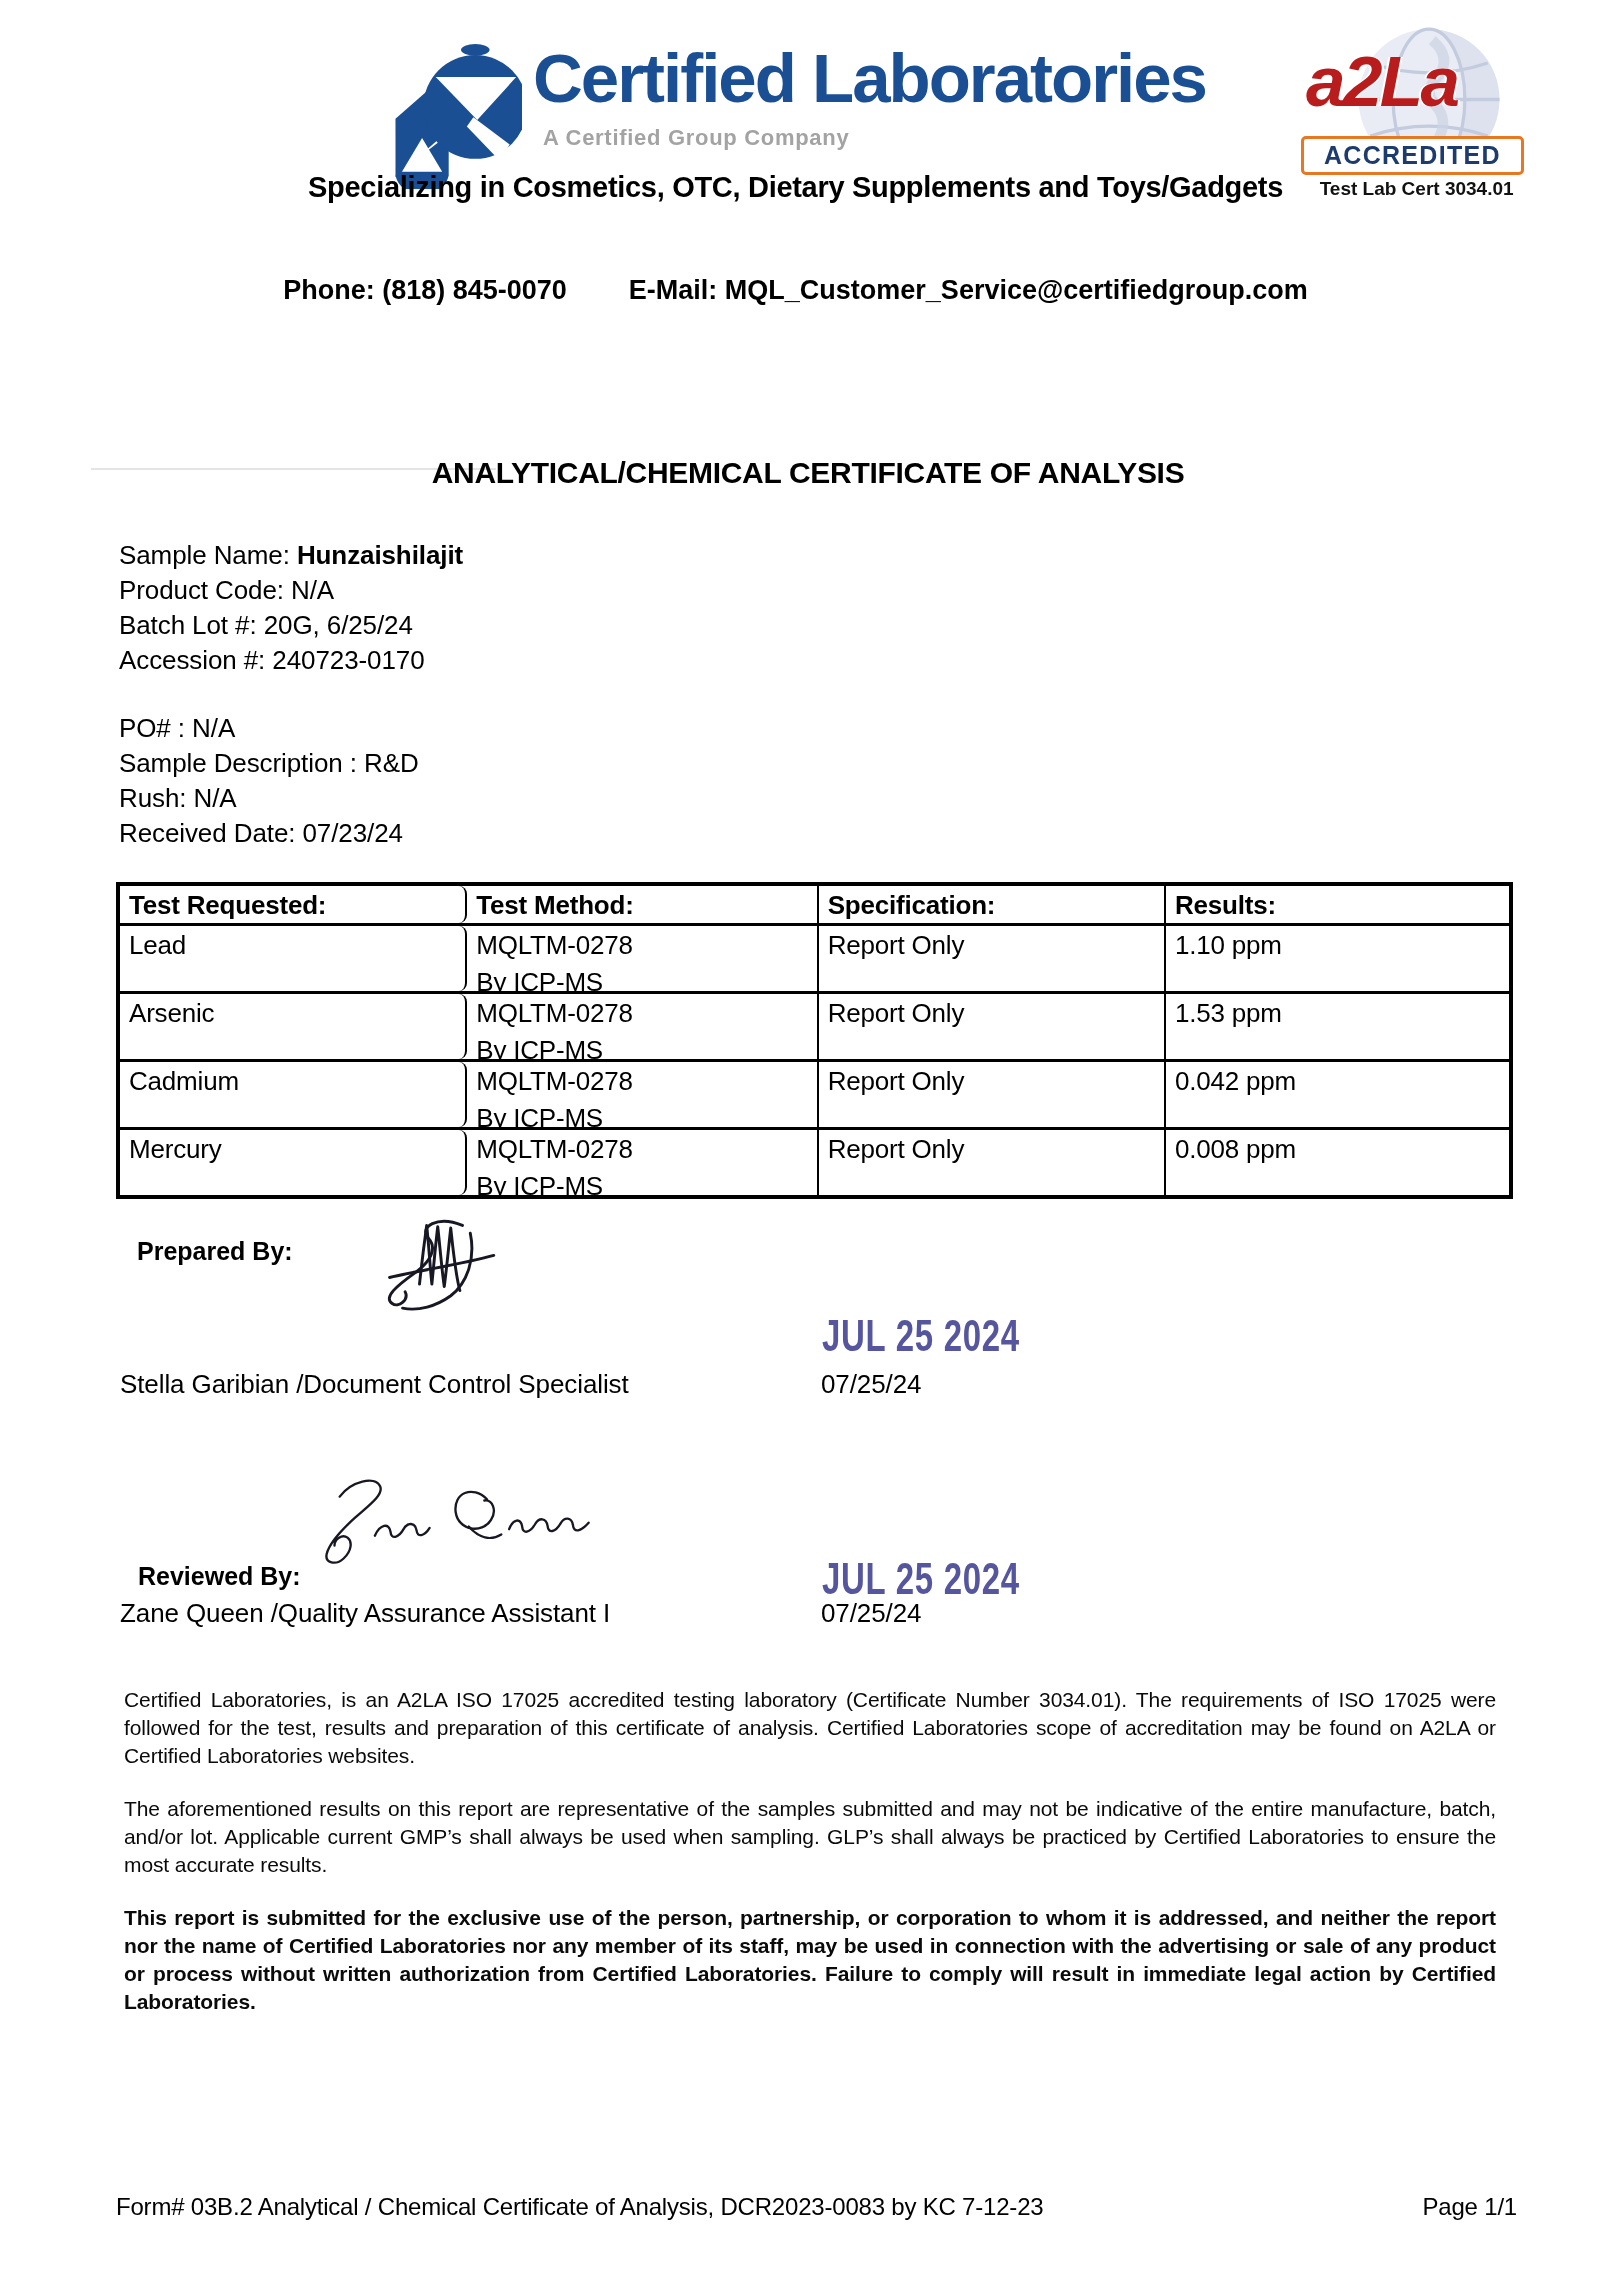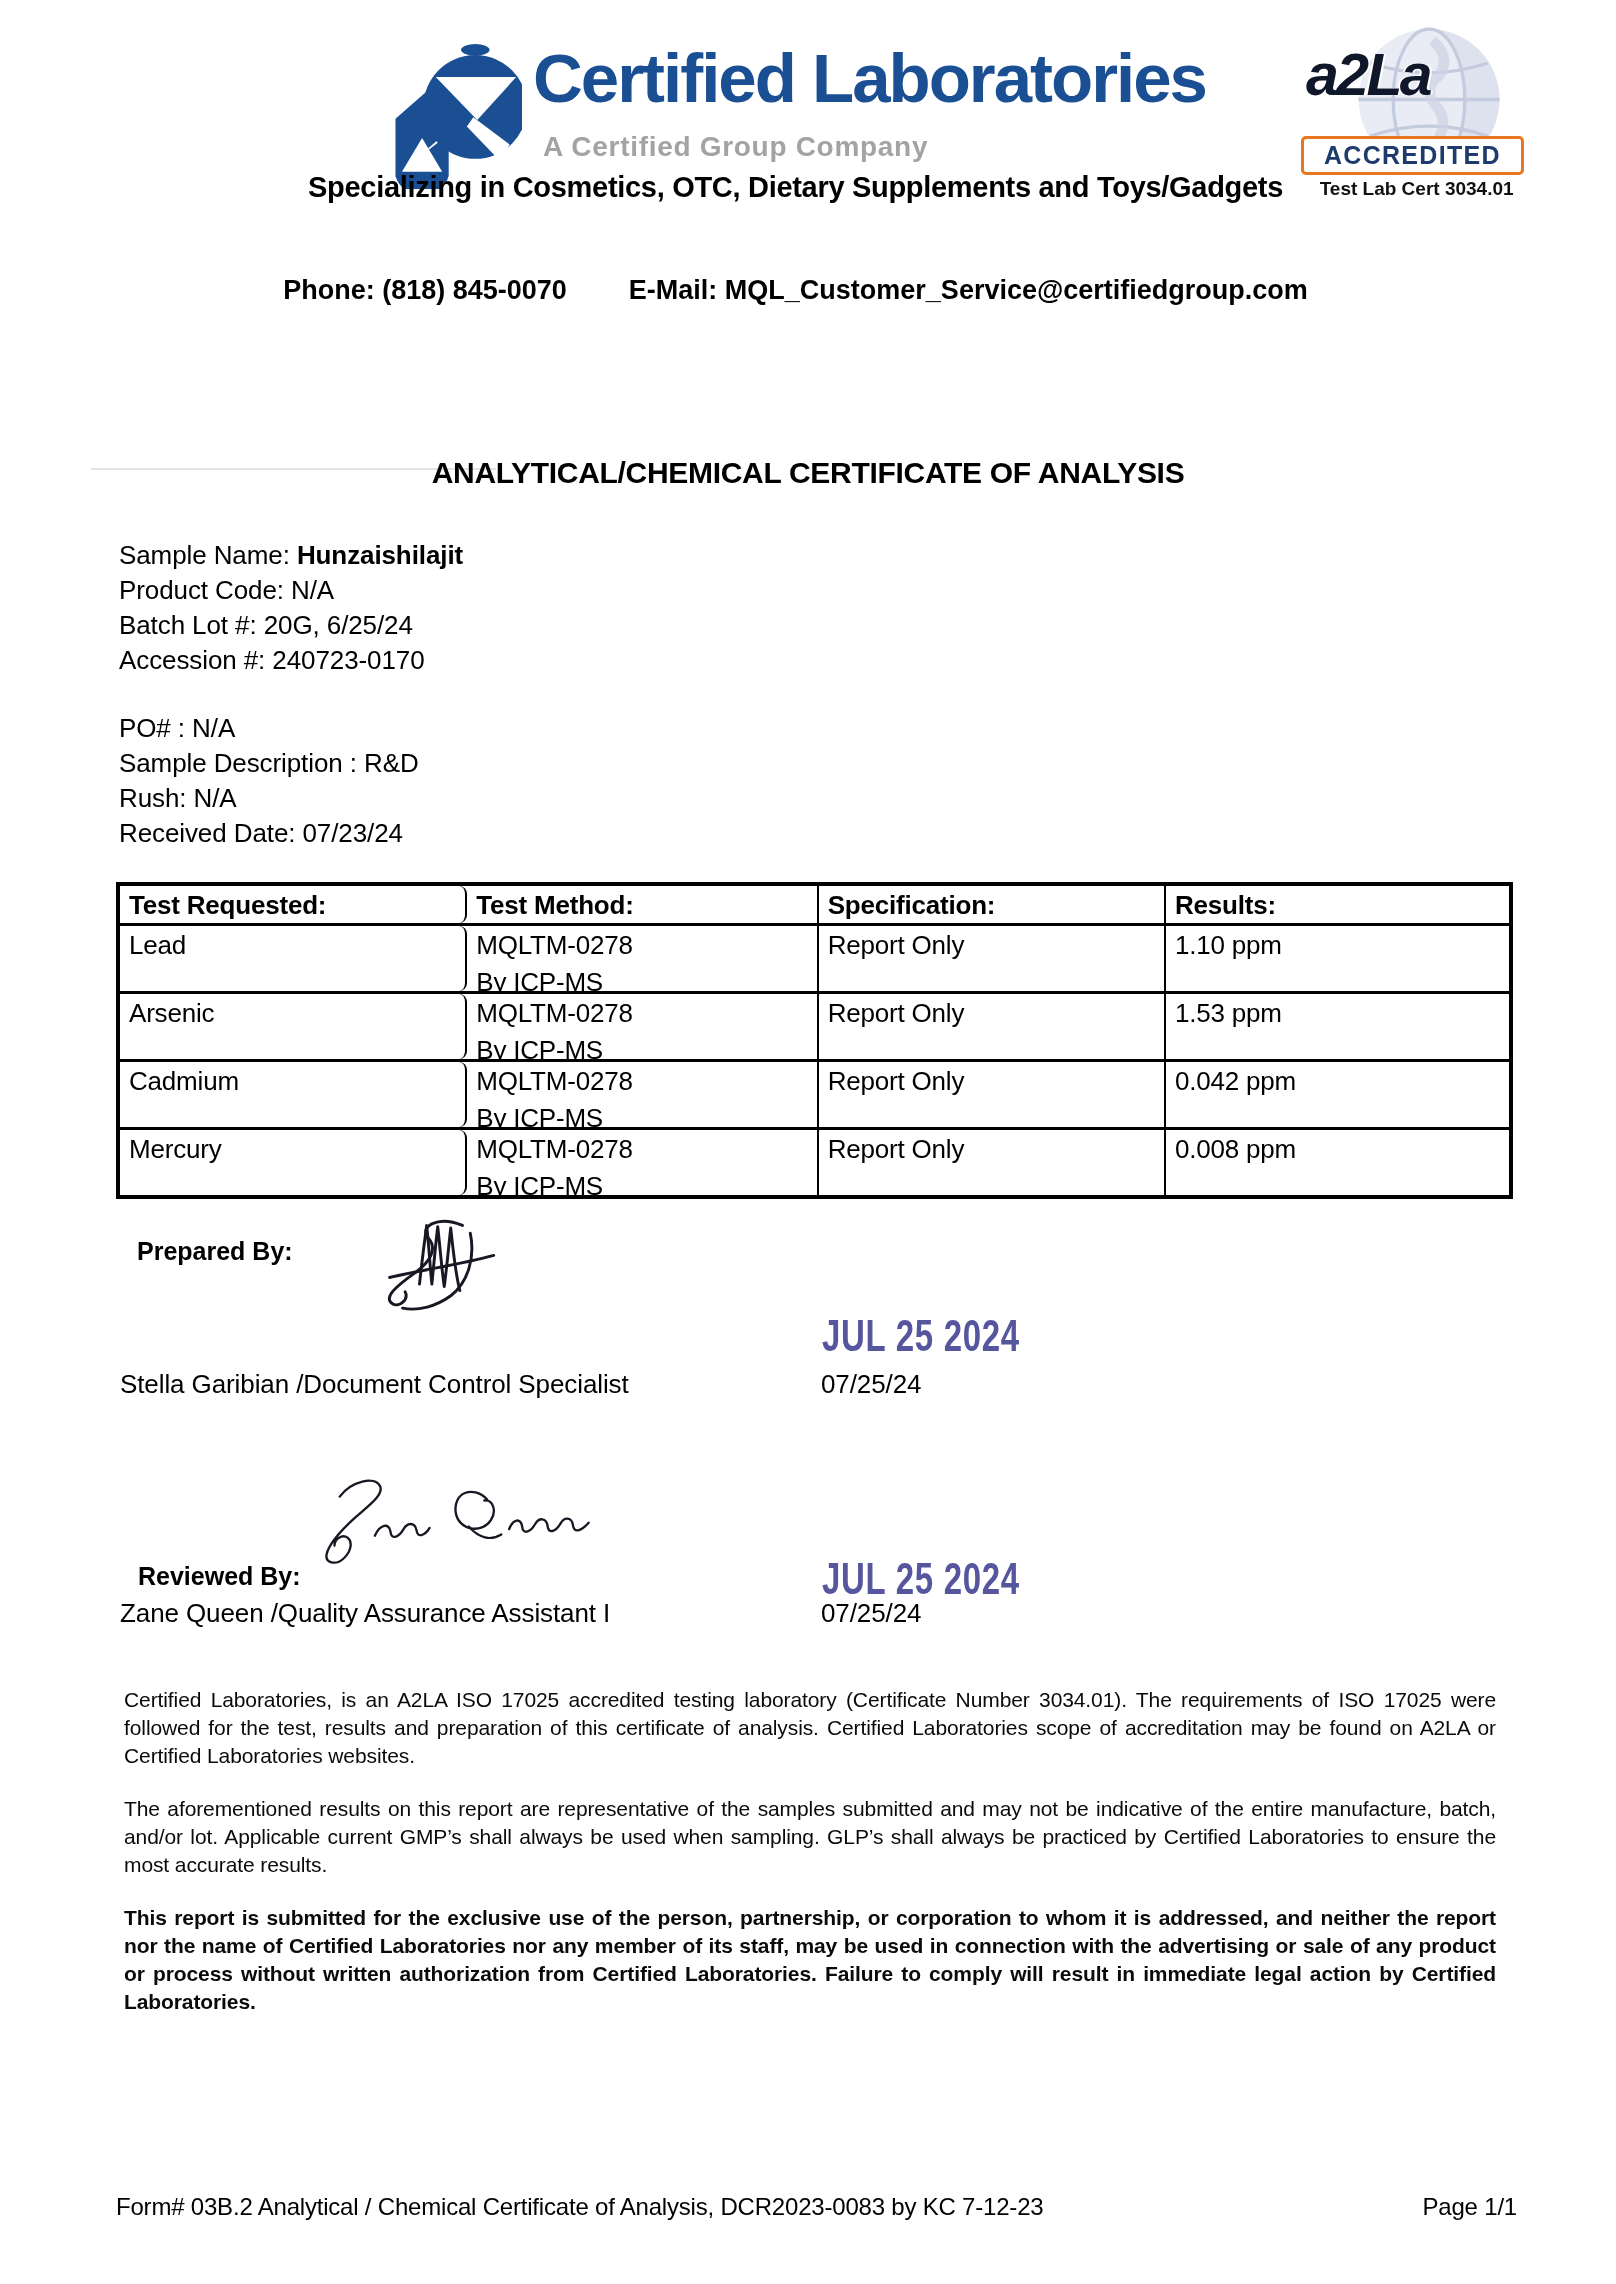--- a/index.html
+++ b/index.html
@@ -15,36 +15,36 @@
   .abs{position:absolute;}
 
   
   .brand{
     left:533px;top:39px;
     font-size:69px;font-weight:bold;color:#1b4f94;
     letter-spacing:-2px;white-space:nowrap;
   }
   .tagline{
     left:543px;top:125px;
-    font-size:28px;font-weight:bold;color:#a3a3a3;
-    letter-spacing:0.7px;white-space:nowrap;margin-top:6px;
+    font-size:22px;font-weight:bold;color:#a3a3a3;
+    letter-spacing:0.7px;white-space:nowrap;
   }
   .hdr-center{left:0;width:1591px;text-align:center;white-space:nowrap;}
   .hdr-line1{top:171px;font-size:29px;font-weight:bold;letter-spacing:-0.3px;}
   .hdr-line2{top:216px;font-size:27px;font-weight:bold;}
   .hdr-line3{top:275px;font-size:27px;font-weight:bold;}
   .hdr-line3 .gap{display:inline-block;width:62px;}
 
   
   .a2la{left:1297px;top:27px;width:240px;height:174px;}
   .a2la-globe{position:absolute;left:57px;top:0px;}
   .a2la-letters{
     position:absolute;left:9px;top:14.3px;
-    font-size:59px;font-weight:bold;font-style:italic;
-    color:#0f172a;letter-spacing:-2.6px;white-space:nowrap;
+    font-size:71px;font-weight:bold;font-style:italic;
+    color:#b91c1c;letter-spacing:-2.6px;white-space:nowrap;
     text-shadow:2px 0 0 #fff,-2px 0 0 #fff;
   }
   .a2la-box{
     position:absolute;left:3.9px;top:109px;width:217px;height:33px;
     background:#fff;border:3.9px solid #e87722;border-radius:5px;
     display:flex;align-items:center;justify-content:center;
     font-size:25px;font-weight:bold;color:#1d3b6d;letter-spacing:1.3px;
     white-space:nowrap;
   }
   .a2la-cert{

